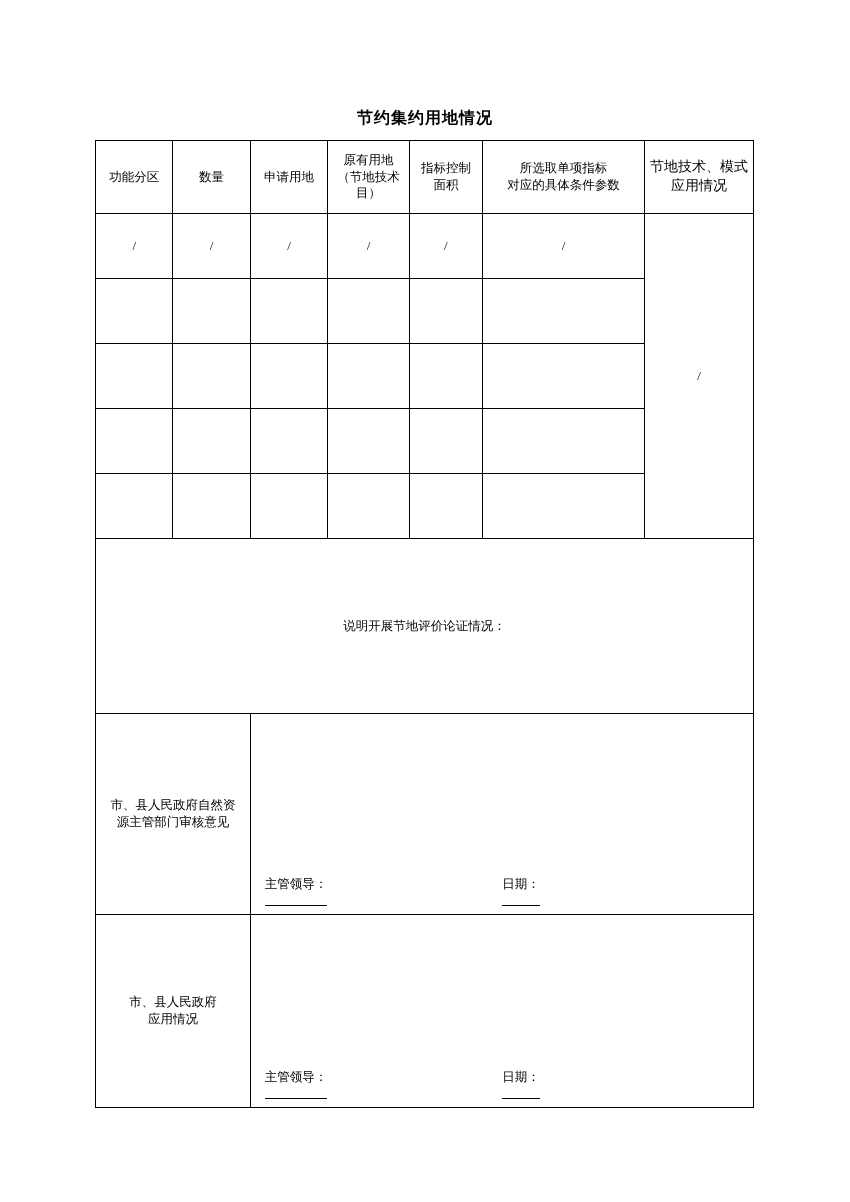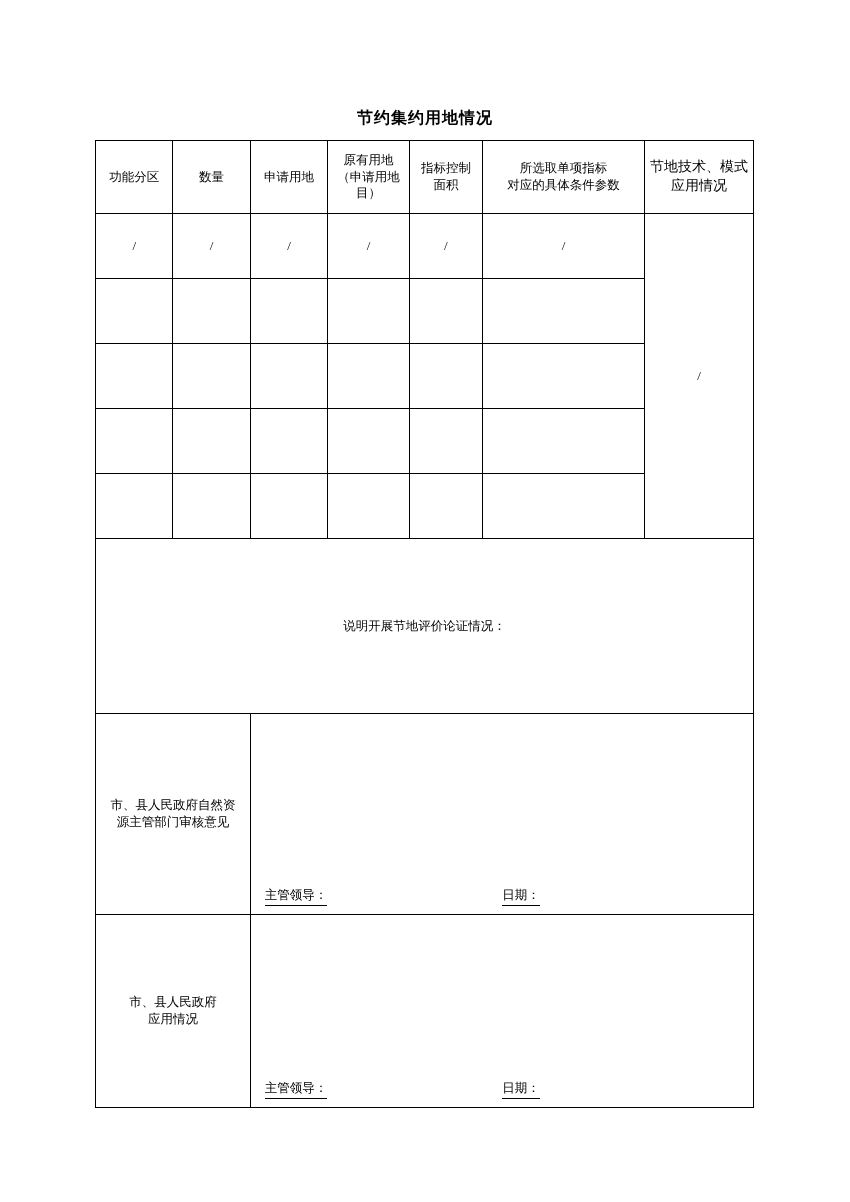--- a/index.html
+++ b/index.html
@@ -95,21 +95,21 @@
     font-size: 12.5px;
   }
   .sign-leader {
     margin-left: 14px;
     border-bottom: 1px solid #000000;
     padding-bottom: 1px;
   }
   .sign-date {
     margin-left: 175px;
     border-bottom: 1px solid #000000;
-    padding-bottom: 1px;
+    padding-bottom: 12px;
   }
   .two-line {
     display: block;
   }
   .nowrap-small {
     font-size: 14px;
   }
 </style>
 </head>
 <body>
@@ -128,21 +128,21 @@
       <col style="width:155px">
       <col style="width:104px">
     </colgroup>
     <tbody>
       <tr class="head-row">
         <td>功能分区</td>
         <td>数量</td>
         <td>申请用地</td>
         <td>
           <span class="two-line">原有用地</span>
-          <span class="two-line">（申请用地</span>
+          <span class="two-line">（节地技术</span>
           <span class="two-line">目）</span>
         </td>
         <td>
           <span class="two-line">指标控制</span>
           <span class="two-line">面积</span>
         </td>
         <td>
           <span class="two-line">所选取单项指标</span>
           <span class="two-line">对应的具体条件参数</span>
         </td>

